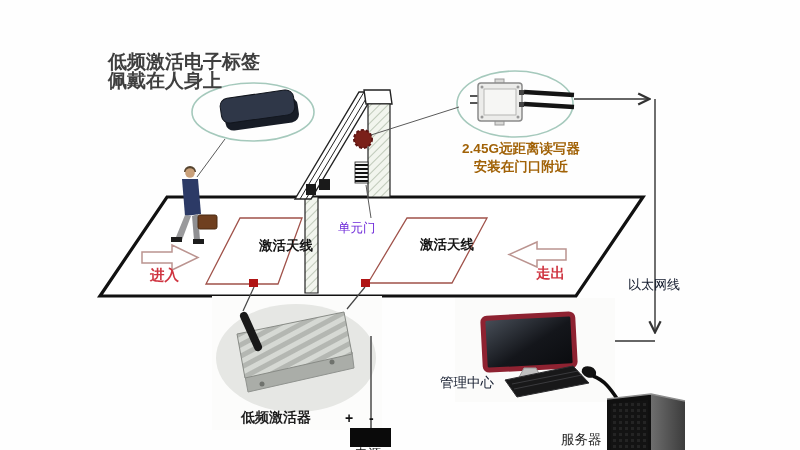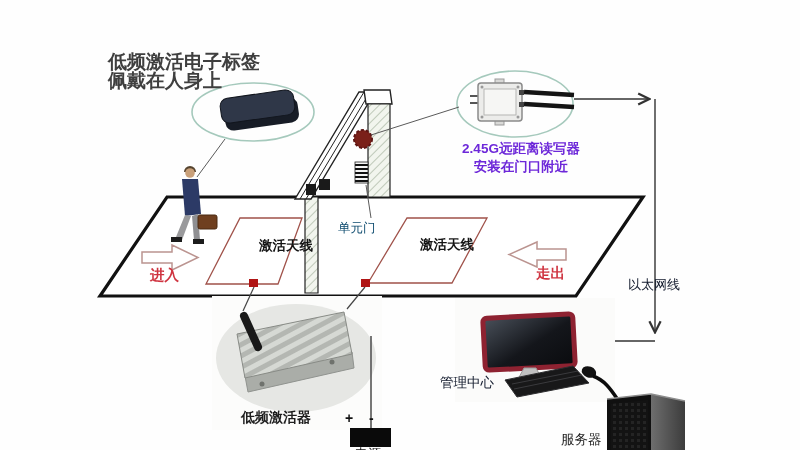--- a/index.html
+++ b/index.html
@@ -1,22 +1,22 @@
 <!DOCTYPE html>
 <html><head>
 <meta charset="utf-8">
 <style>
   html,body{margin:0;padding:0;background:#fff;}
   #stage{position:relative;width:800px;height:450px;overflow:hidden;background:#fefefe;
          font-family:"Liberation Sans","DejaVu Sans",sans-serif;}
   #stage svg{position:absolute;left:0;top:0;z-index:1;}
   .lbl{position:absolute;z-index:2;color:#2f2f2f;white-space:nowrap;}
   .t-tag{left:108px;top:52px;font-size:19px;font-weight:bold;color:#3f3f3f;line-height:19px;}
-  .t-reader{left:448px;top:140px;width:146px;text-align:center;font-size:13.5px;font-weight:bold;color:#6d28d9;line-height:18px;}
-  .t-door{left:338px;top:220px;font-size:12.5px;color:#0c4a6e;}
+  .t-reader{left:448px;top:140px;width:146px;text-align:center;font-size:13.5px;font-weight:bold;color:#a16207;line-height:18px;}
+  .t-door{left:338px;top:220px;font-size:12.5px;color:#6d28d9;}
   .t-zone{width:88px;text-align:right;font-size:13.5px;color:#141414;line-height:18px;font-weight:bold;}
   .t-a1{left:225px;top:237px;}
   .t-a2{left:386px;top:236px;}
   .t-red{font-size:14.5px;font-weight:bold;color:#cf3440;}
   .t-enter{left:150px;top:266px;}
   .t-exit{left:516px;top:264px;margin-left:20px;}
   .t-eth{left:628px;top:276px;font-size:13px;color:#0f172a;}
   .t-mgmt{left:440px;top:374px;font-size:13.5px;color:#0f172a;}
   .t-server{left:561px;top:431px;font-size:13.5px;color:#1f1f1f;text-align:right;}
   .t-activator{left:241px;top:409px;font-size:14px;color:#1f1f1f;font-weight:bold;}

